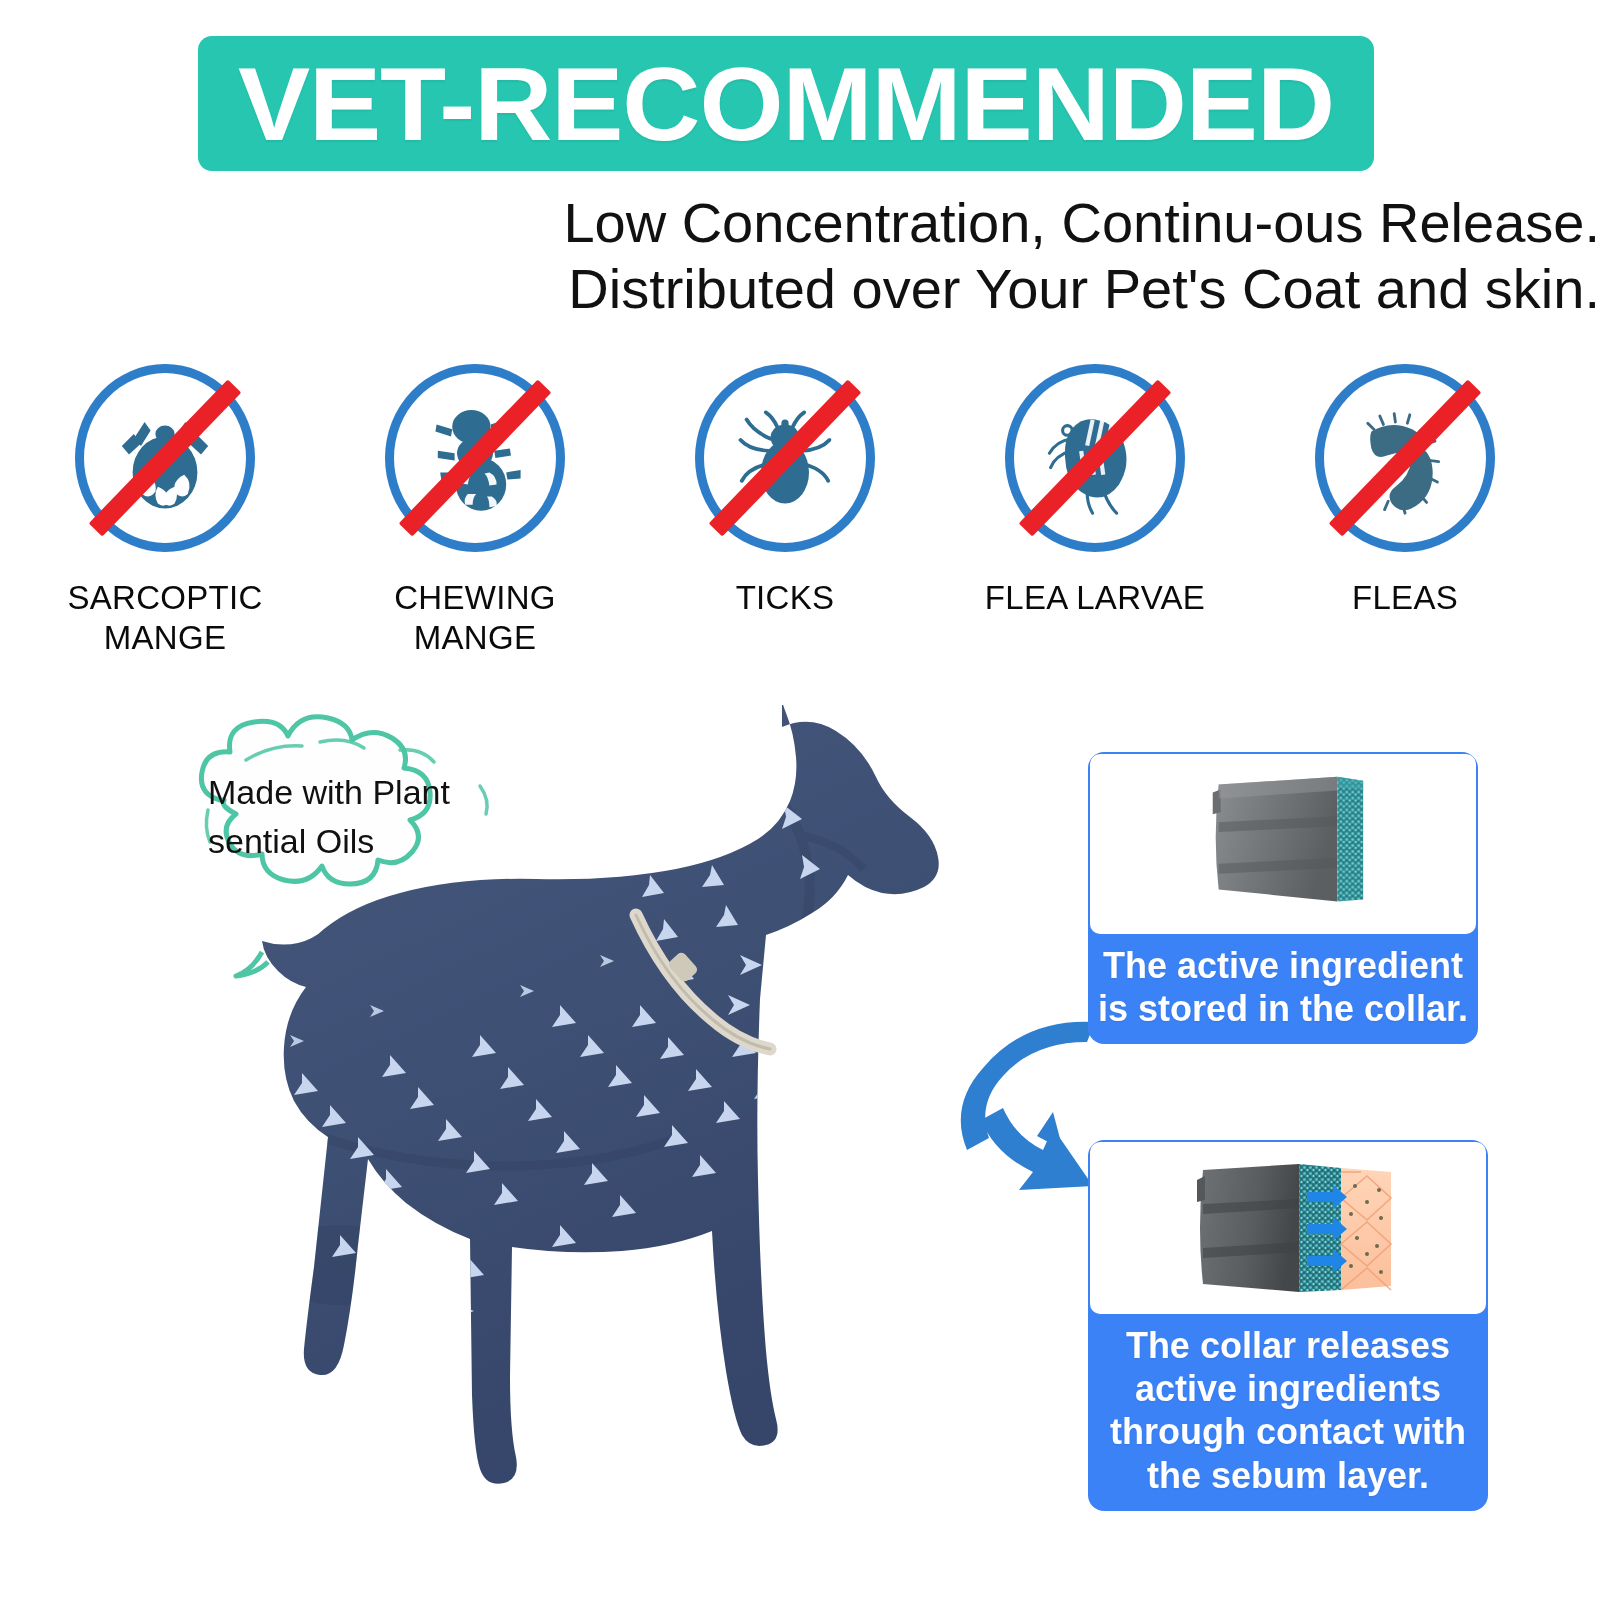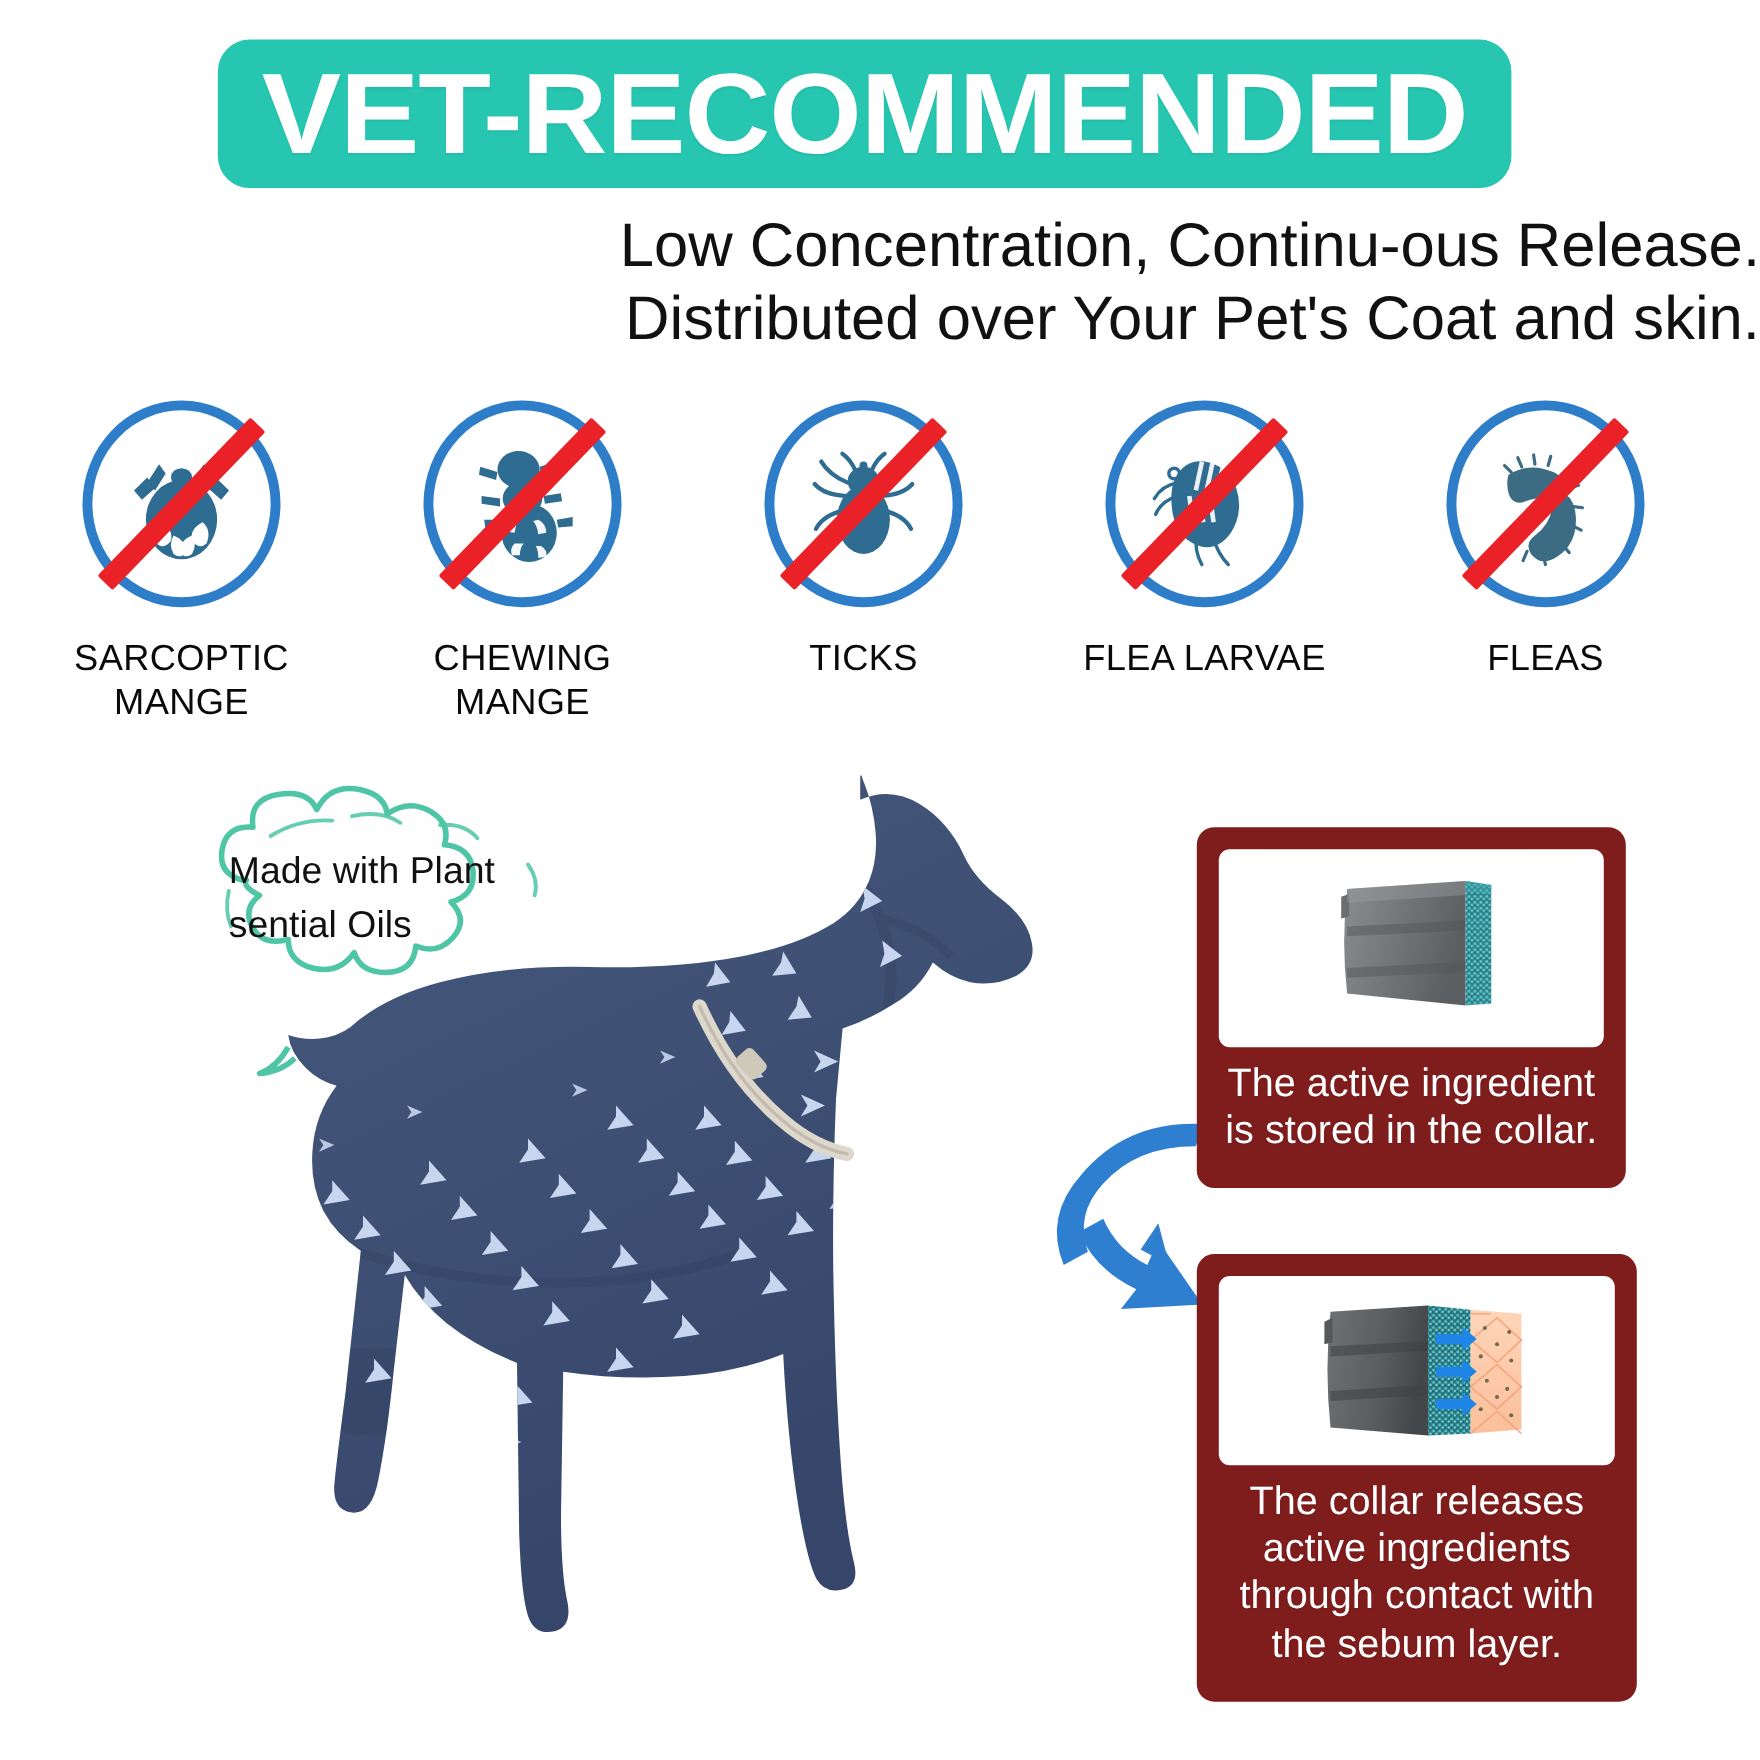--- a/index.html
+++ b/index.html
@@ -8,21 +8,21 @@
     background:#ffffff;
     font-family:"Liberation Sans", sans-serif;
     overflow:hidden;
     position:relative;
   }
   .stage{position:absolute;left:0;top:0;width:1600px;height:1600px;}
 
   
   .banner{
     position:absolute;left:198px;top:36px;width:1176px;height:135px;
-    background:#26c6b0;border-radius:29px;
+    background:#26c6b0;border-radius:14px;
     display:flex;align-items:center;justify-content:center;
   }
   .banner-text{
     color:#ffffff;
     font-size:104px;
     font-weight:bold;
     letter-spacing:-1px;
     line-height:1;
     transform:scaleX(1.04);
     white-space:nowrap;
@@ -84,24 +84,25 @@
   .dog-wrap{position:absolute;left:40px;top:705px;width:960px;height:830px;}
   .dog-wrap svg{position:absolute;left:0;top:0;width:960px;height:830px;}
 
   
   .curve-arrow{position:absolute;left:935px;top:1000px;width:200px;height:200px;}
   .curve-arrow svg{width:200px;height:200px;}
 
   
   .panel{
     position:absolute;
-    background:#7f1d1d;
+    background:#3b82f6;
     border-radius:16px;
     box-sizing:border-box;
-    padding:20px;
+    padding:2px;
+    font-weight:bold;
   }
   .panel-img{
     background:#ffffff;border-radius:10px;
     width:100%;position:relative;overflow:hidden;
   }
   .panel-img svg{display:block;width:100%;height:100%;}
   .panel-caption{
     color:#ffffff;text-align:center;
     font-size:36px;line-height:1.2;
     padding:10px 4px 12px;

